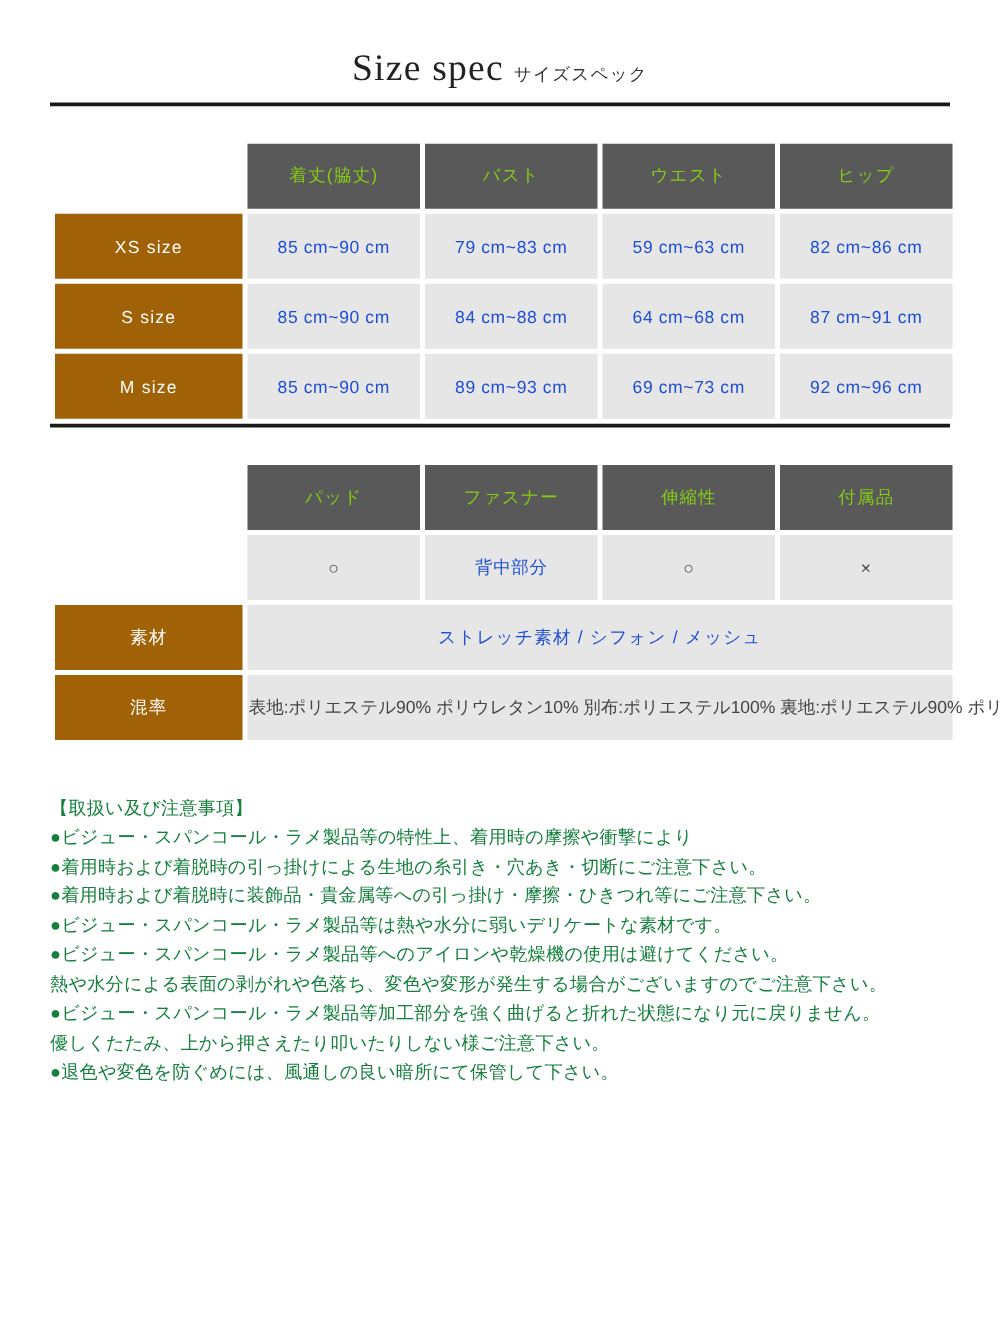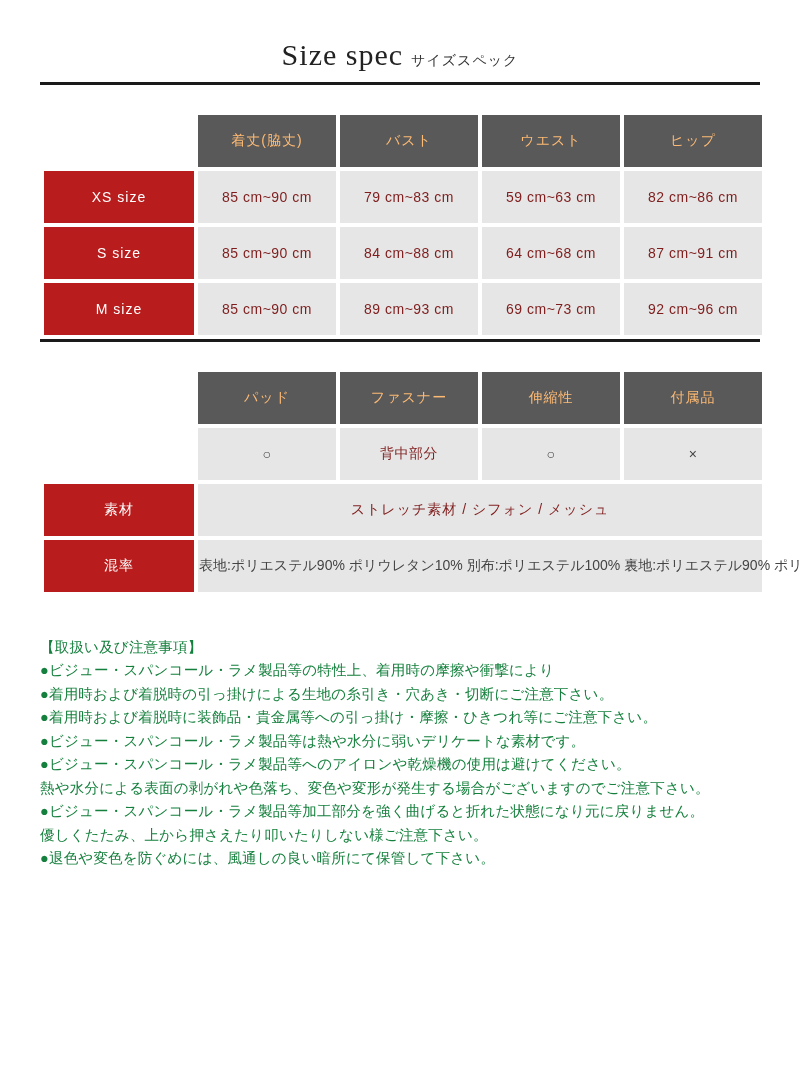--- a/index.html
+++ b/index.html
@@ -58,33 +58,33 @@
   }
   table.spec td, table.spec th {
     height: 50px;
     vertical-align: middle;
     text-align: center;
     font-weight: normal;
     font-size: 14px;
   }
   .hdr {
     background: #595959;
-    color: #fdba74;
+    color: #84cc16;
     font-size: 14px;
     letter-spacing: 1px;
   }
   .rowhdr {
-    background: #b91c1c;
+    background: #a16207;
     color: #ffffff;
     font-size: 14px;
     letter-spacing: 1px;
   }
   .cell {
     background: #e6e6e6;
-    color: #7f1d1d;
+    color: #1d4ed8;
     font-size: 14px;
     letter-spacing: 0.5px;
   }
   .blank {
     background: transparent;
   }
   .col-label { width: 150px; }
   .col-data { width: 138px; }
 
   .sizespec-wrap { margin-top: 26px; }

